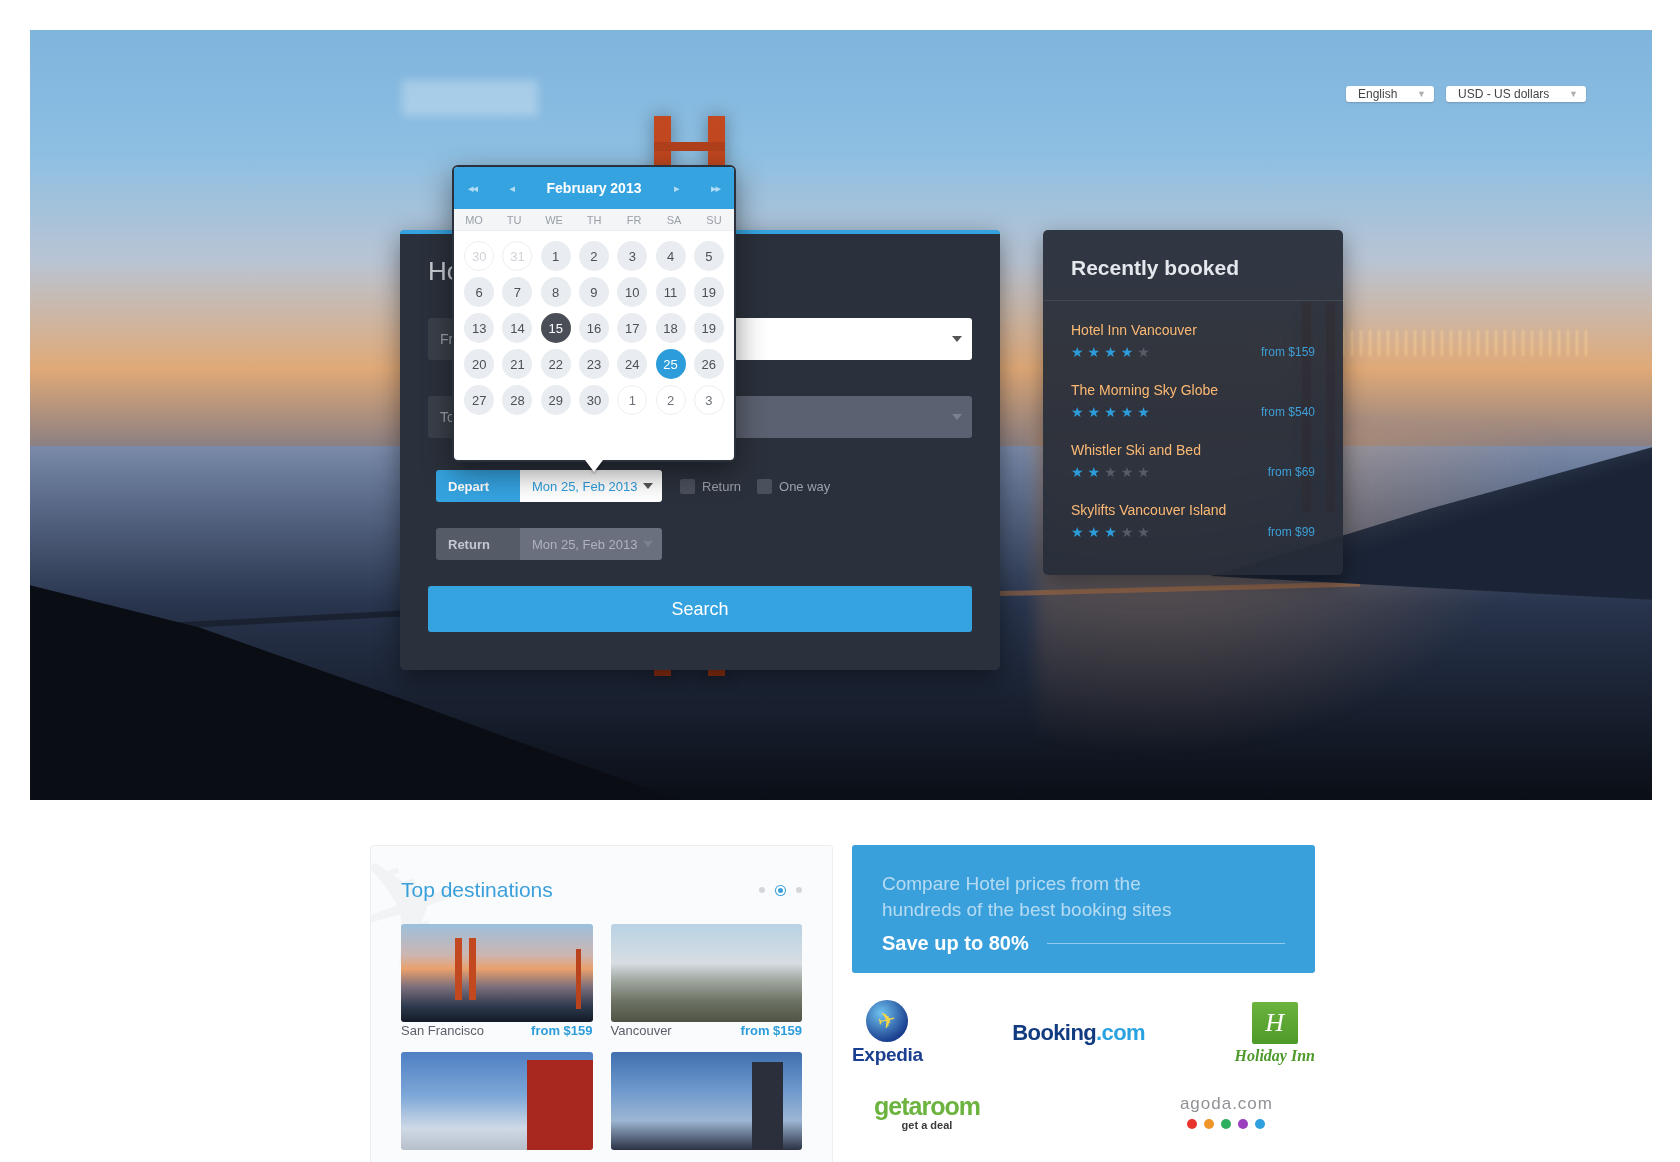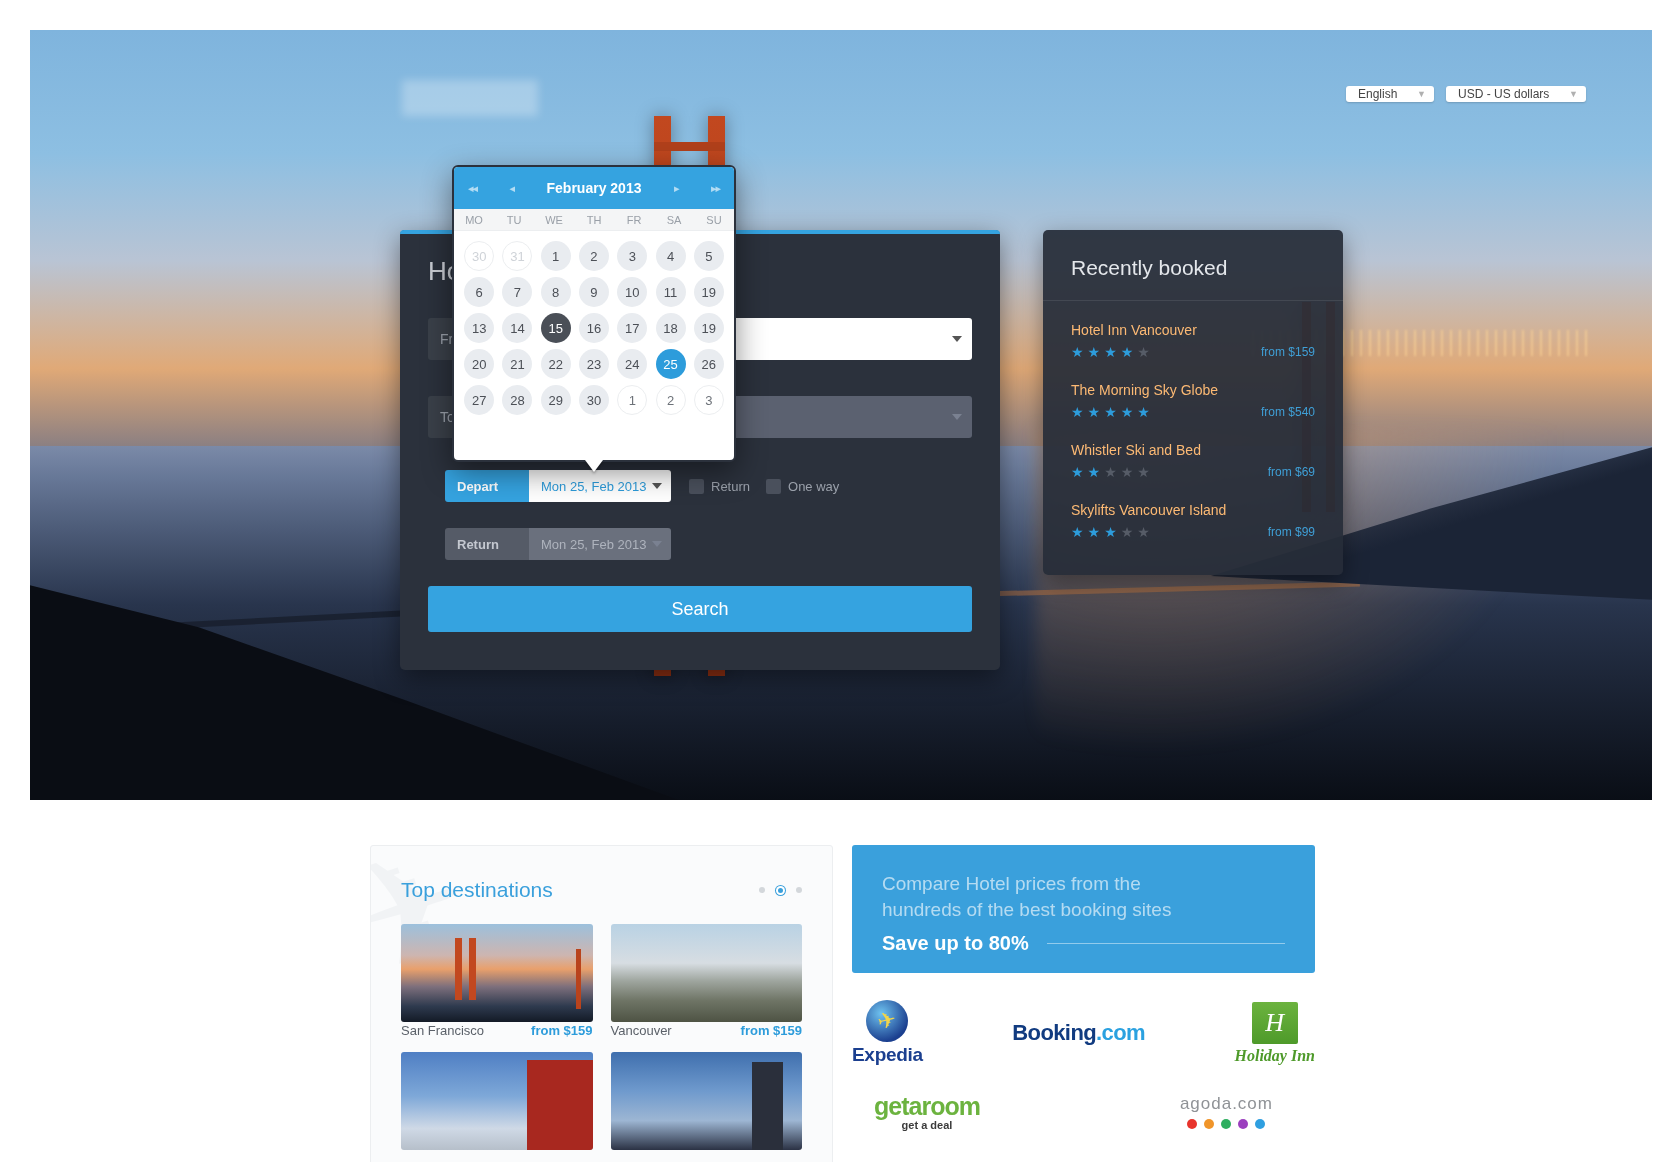--- a/index.html
+++ b/index.html
@@ -119,21 +119,21 @@
   #dest-field { top: 88px; }
   .fld-gray {
     position: absolute; right: 28px; height: 42px; width: 250px;
     background: #5b6170; border-radius: 3px; display: flex; align-items: center;
     justify-content: flex-end; padding-right: 10px;
   }
   #rooms-field { top: 166px; }
   .caret-dark { width:0;height:0;border-left:5px solid transparent;border-right:5px solid transparent;border-top:6px solid #555; }
   .caret-light { width:0;height:0;border-left:5px solid transparent;border-right:5px solid transparent;border-top:6px solid #7a8191; }
 
-  .date-row { position: absolute; left: 45px; display: flex; align-items: center; }
+  .date-row { position: absolute; left: 36px; display: flex; align-items: center; }
   #depart-row { top: 240px; }
   #return-row { top: 298px; }
   .date-label {
     width: 84px; height: 32px; border-radius: 3px 0 0 3px;
     display: flex; align-items: center; padding-left: 12px;
     font-size: 13px; font-weight: bold;
   }
   .date-label.active { background: #35a3e0; color: #fff; }
   .date-label.idle   { background: #555b67; color: #c4c8d0; }
   .date-value {
@@ -195,21 +195,21 @@
   .day.sel { background: #2d9cdb; color: #fff; }
 
   
   .recent {
     position: absolute; left: 1013px; top: 200px;
     width: 300px; height: 345px;
     background: rgba(38,44,56,.93); border-radius: 5px;
     box-shadow: 0 8px 24px rgba(0,0,0,.4);
   }
   .recent-title {
-    padding: 26px 28px 20px; font-size: 21px; color: #e4e7eb; font-weight: 400;
+    padding: 26px 28px 20px; font-size: 21px; color: #e4e7eb; font-weight: 700;
     border-bottom: 1px solid rgba(255,255,255,.09);
   }
   .recent-list { padding: 8px 28px 0; }
   .recent-item { padding: 13px 0 10px; }
   .ri-name { font-size: 14px; color: #fdba74; font-weight: normal; margin-bottom: 7px; }
   .ri-row { display: flex; align-items: center; justify-content: space-between; }
   .stars { font-size: 14px; letter-spacing: 4px; line-height: 1; }
   .star-on { color: #2d9cdb; }
   .star-off { color: #565c67; }
   .ri-price { font-size: 12px; color: #3f9fd6; }

